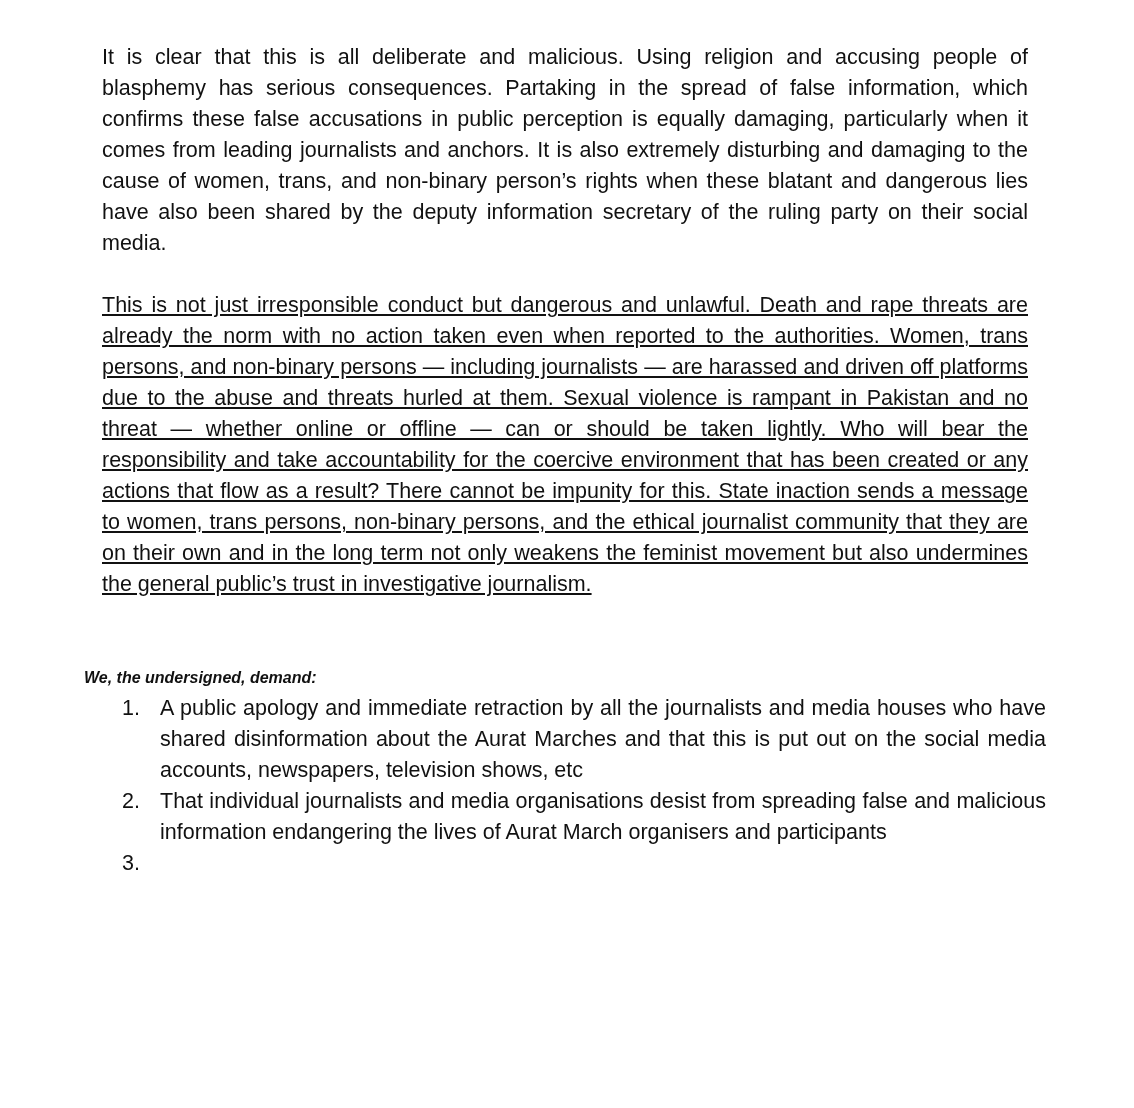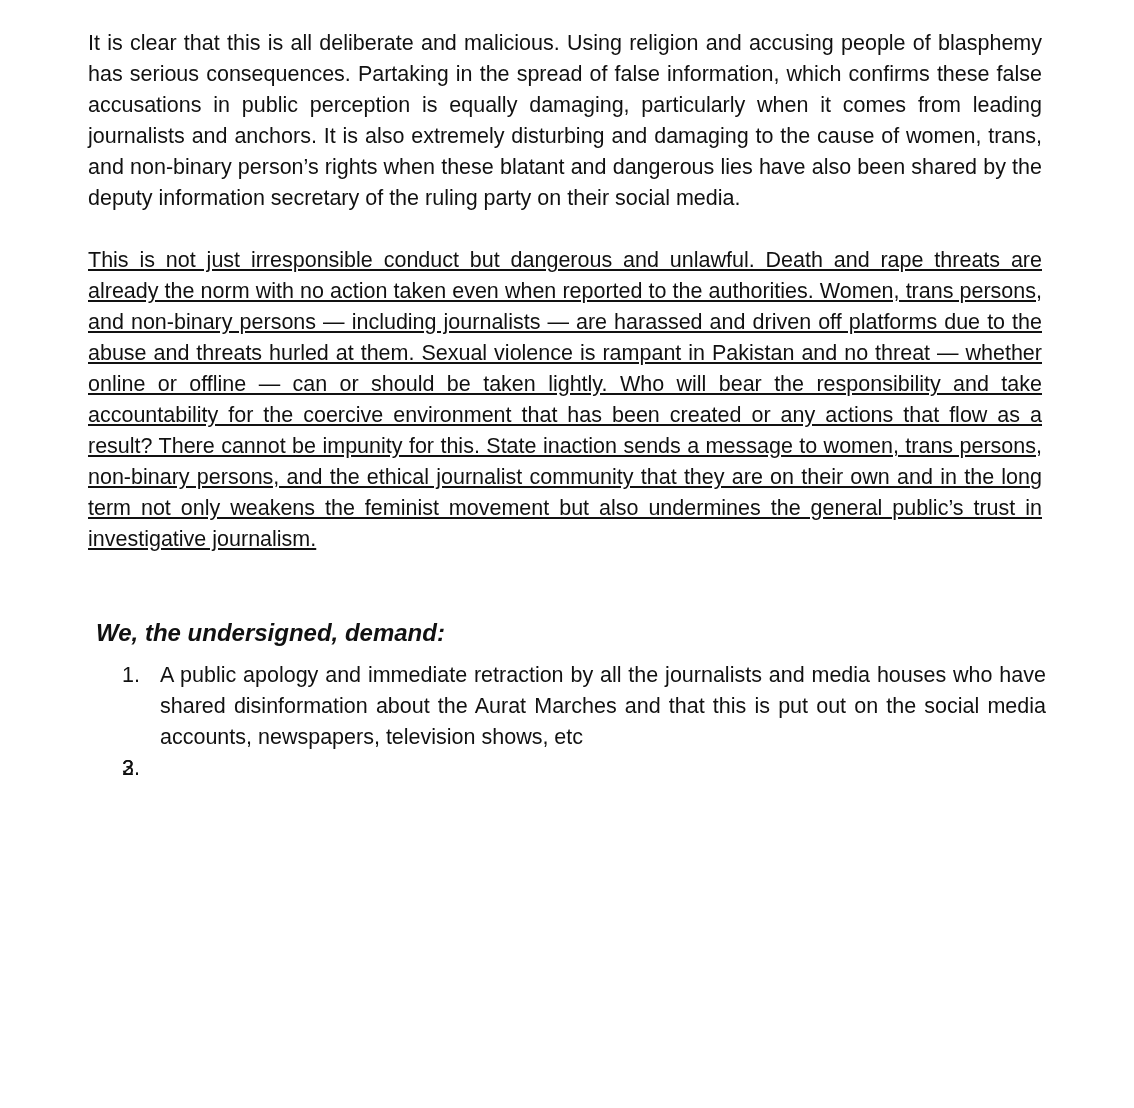--- a/index.html
+++ b/index.html
@@ -18,30 +18,30 @@
     .page {
       position: absolute;
       left: 84px;
       top: 24px;
       width: 962px;
     }
     .para {
       font-size: 21.5px;
       line-height: 31px;
       text-align: justify;
-      margin: 4px;
+      margin: 18px;
     }
     .para-1 { margin-bottom: 31px; }
     .para-2 { margin-bottom: 62px; text-decoration: underline; }
     .heading {
-      font-size: 24px;
+      font-size: 16px;
       line-height: 31px;
       font-weight: bold;
       font-style: italic;
-      margin: 12px;
+      margin: 0;
     }
     .demands {
       list-style: none;
       margin: 0 0 31px 0;
       padding: 0;
     }
     .demand {
       position: relative;
       padding-left: 76px;
       font-size: 21.5px;
@@ -62,19 +62,20 @@
   <p class="para para-2">This is not just irresponsible conduct but dangerous and unlawful. Death and rape threats are already the norm with no action taken even when reported to the authorities. Women, trans persons, and non-binary persons — including journalists — are harassed and driven off platforms due to the abuse and threats hurled at them. Sexual violence is rampant in Pakistan and no threat — whether online or offline — can or should be taken lightly. Who will bear the responsibility and take accountability for the coercive environment that has been created or any actions that flow as a result? There cannot be impunity for this. State inaction sends a message to women, trans persons, non-binary persons, and the ethical journalist community that they are on their own and in the long term not only weakens the feminist movement but also undermines the general public’s trust in investigative journalism.</p>
 
   <p class="heading">We, the undersigned, demand:</p>
   <ol class="demands">
     <li class="demand">
       <span class="demand-num">1.</span>
       <span>A public apology and immediate retraction by all the journalists and media houses who have shared disinformation about the Aurat Marches and that this is put out on the social media accounts, newspapers, television shows, etc</span>
     </li>
     <li class="demand">
       <span class="demand-num">2.</span>
+      <span>That individual journalists and media organisations desist from spreading false and malicious information endangering the lives of Aurat March organisers and participants</span>
     </li>
     <li class="demand">
       <span class="demand-num">3.</span>
     </li>
   </ol>
 
 </div>
 
 </body></html>

